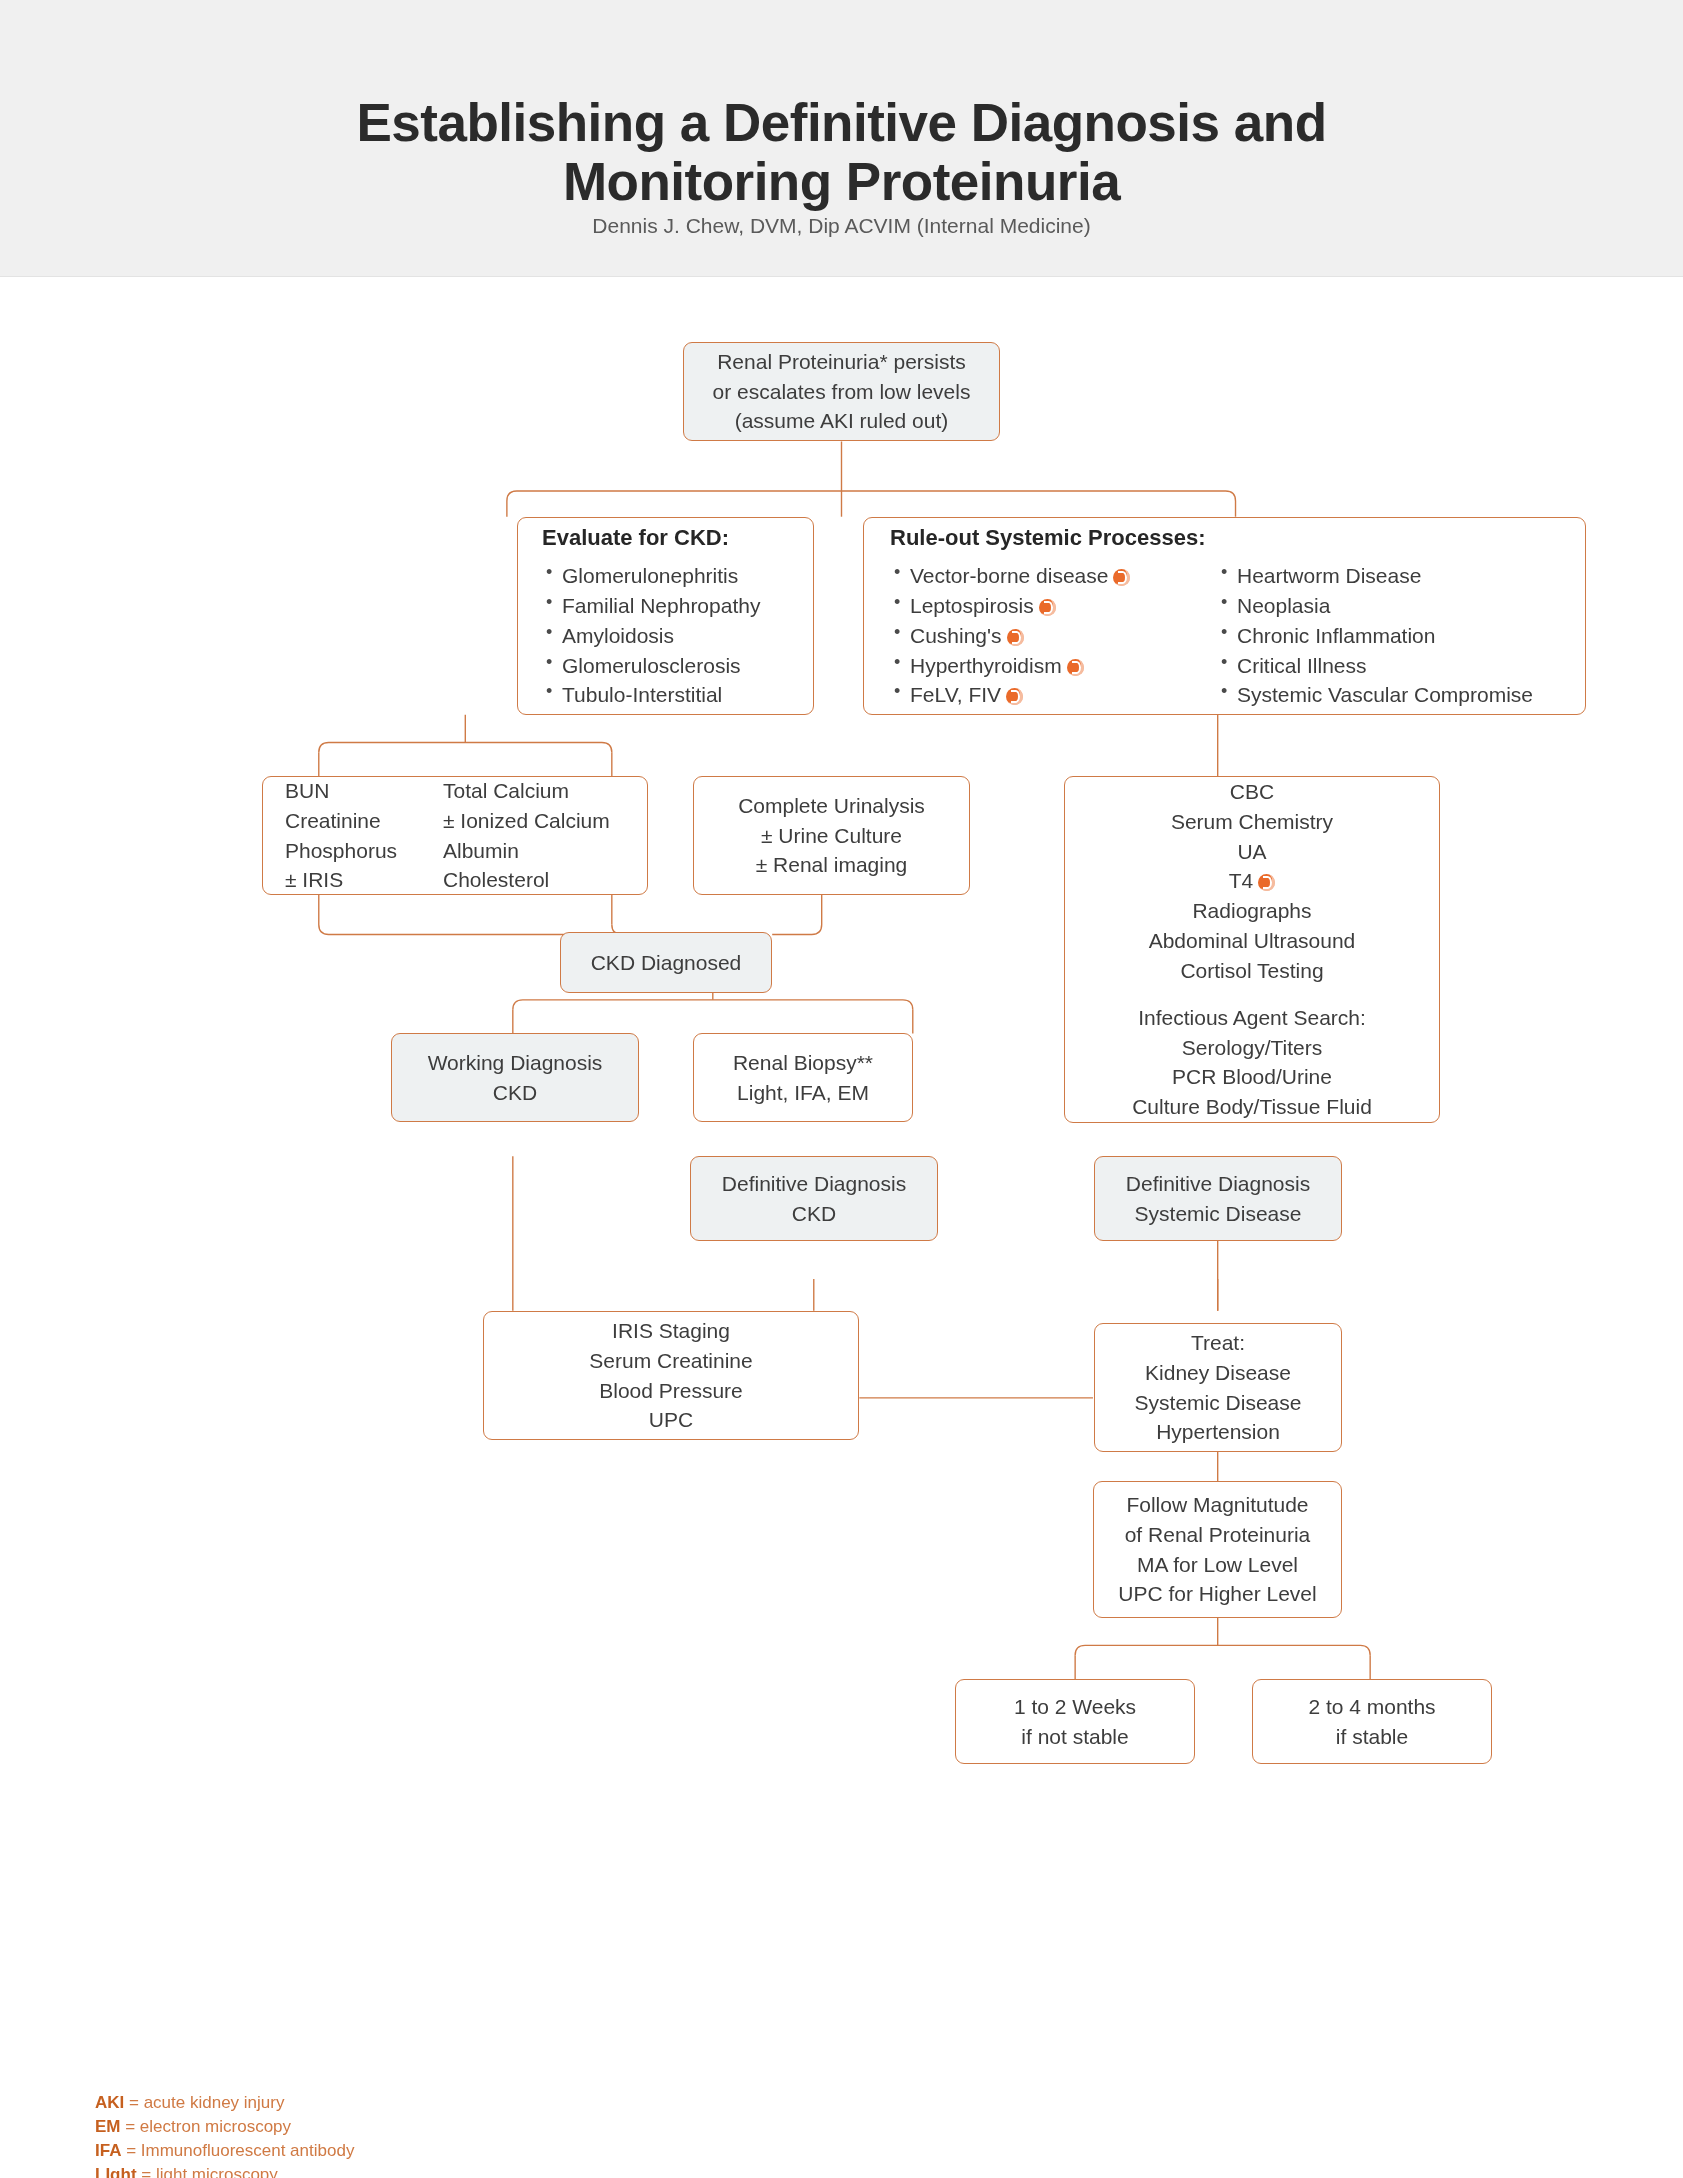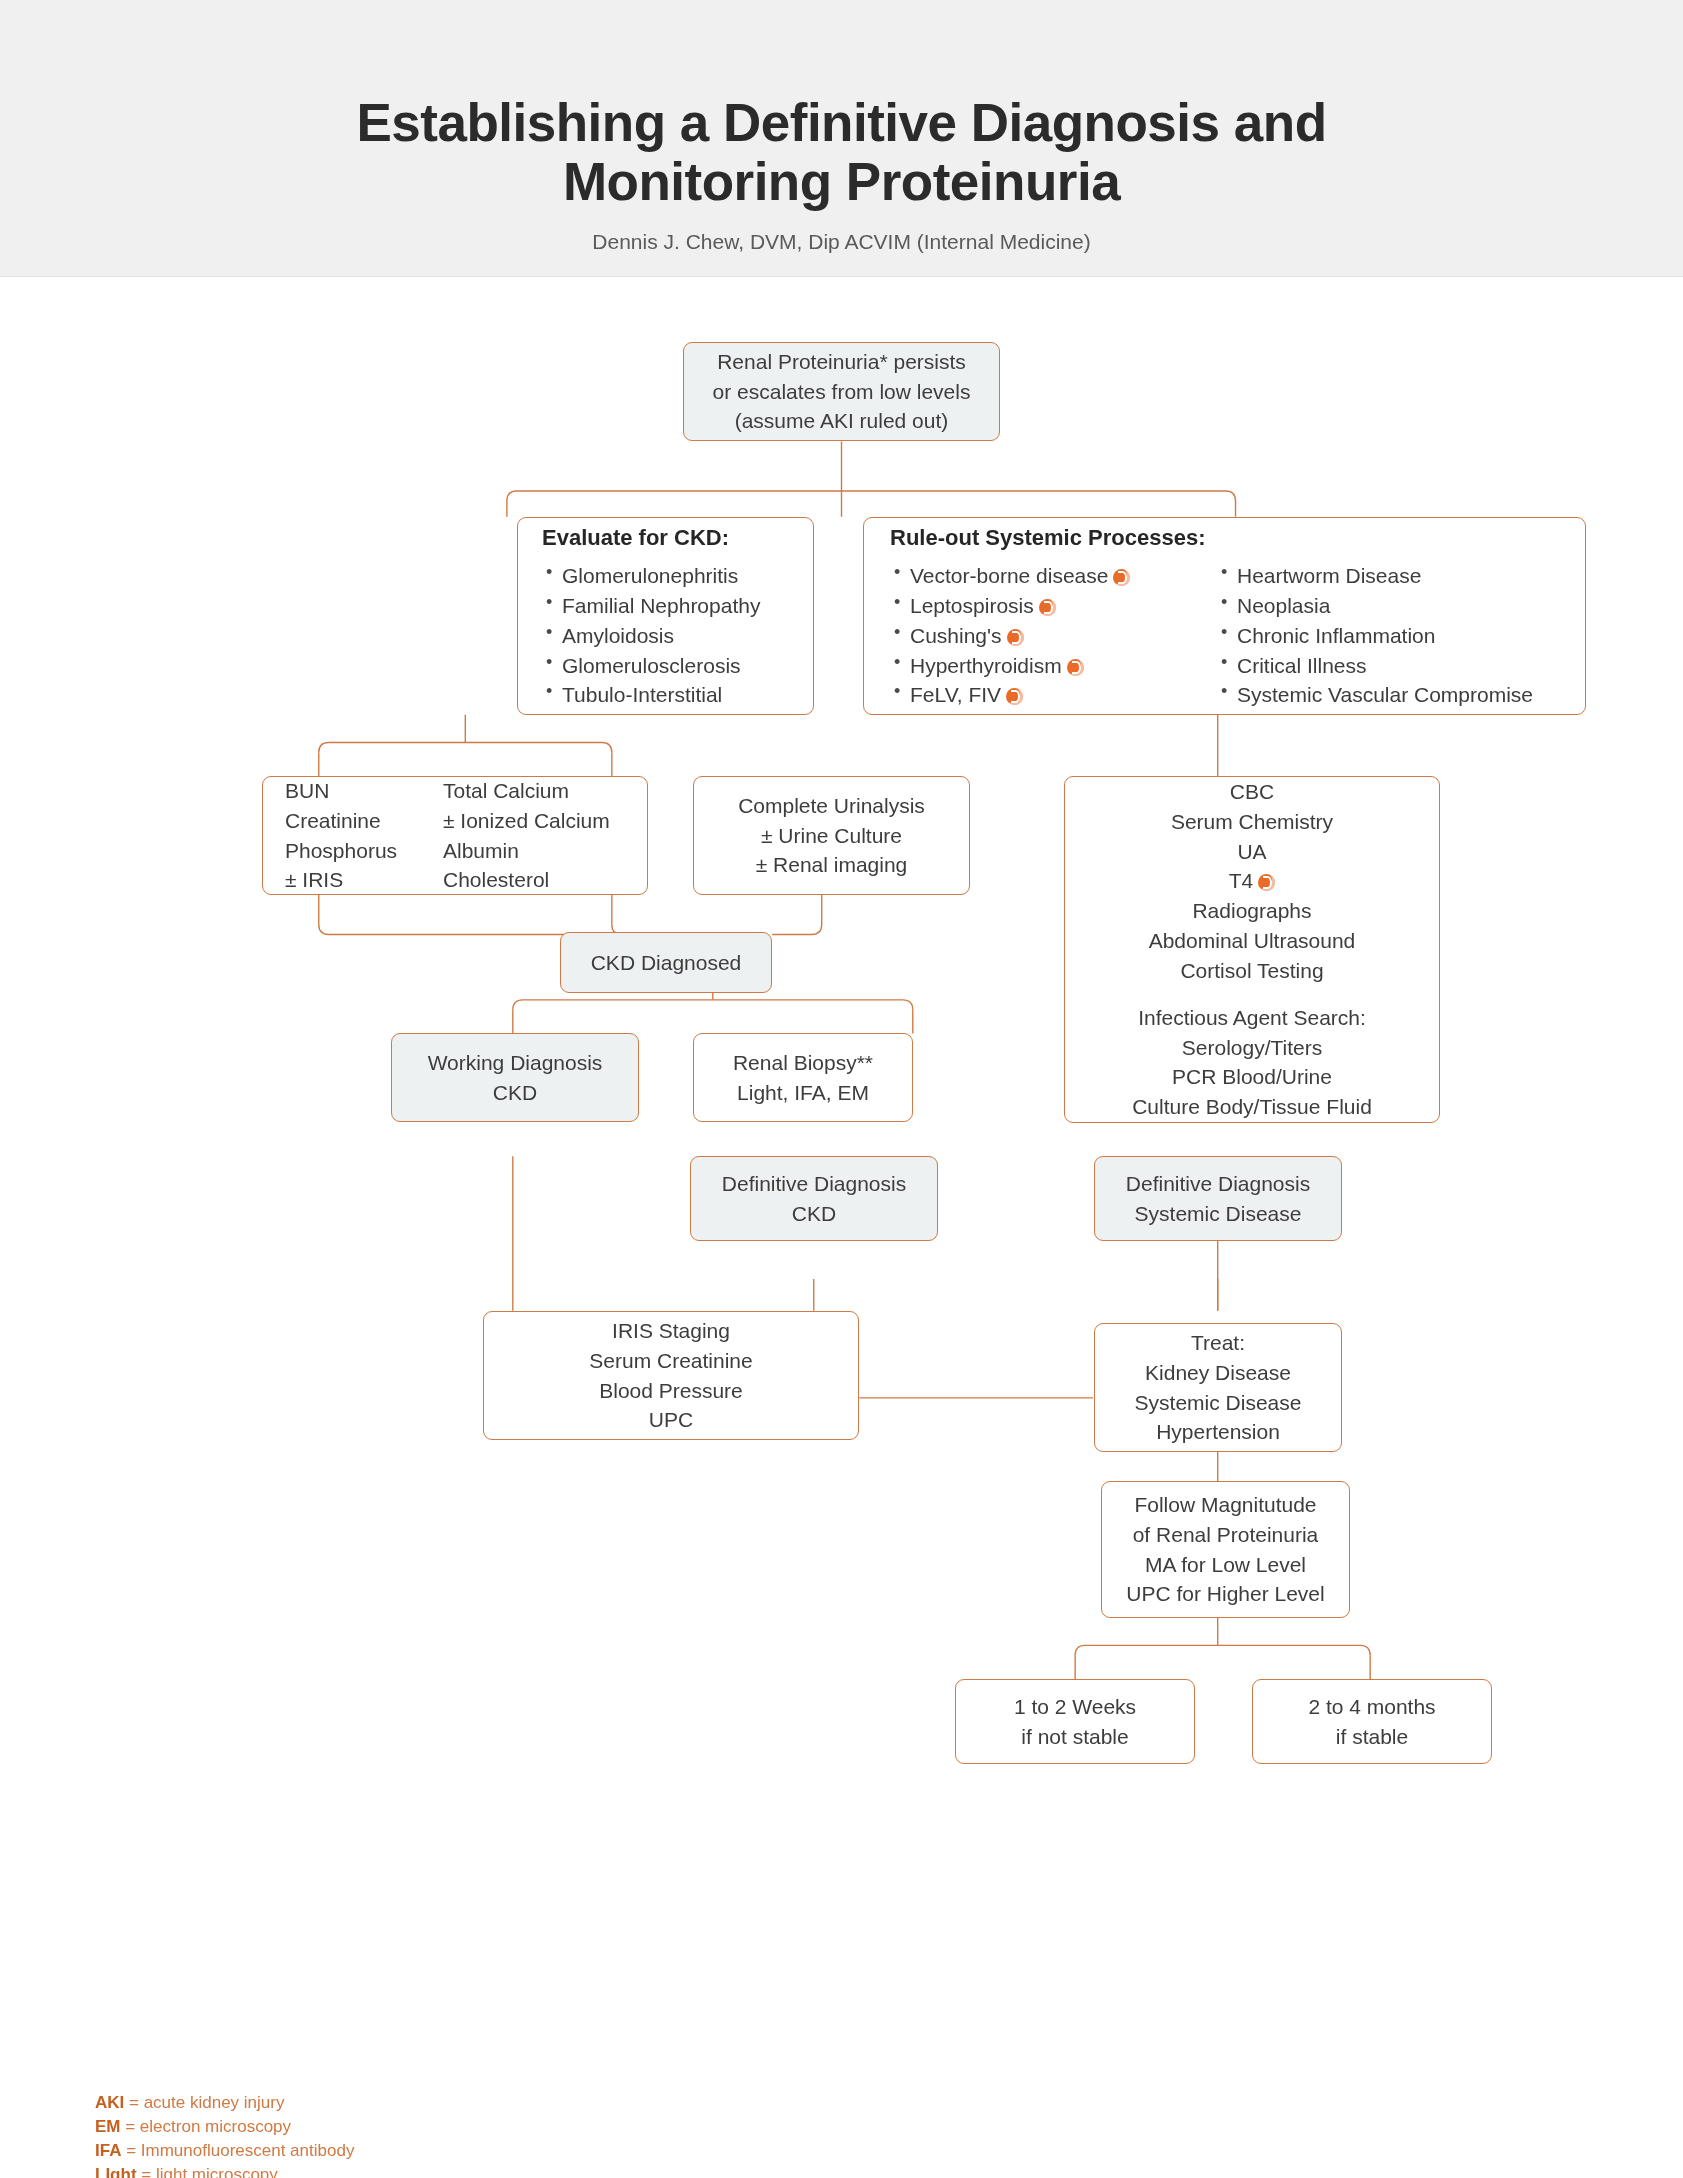--- a/index.html
+++ b/index.html
@@ -19,21 +19,21 @@
   }
   #title{
     position:absolute;left:0;top:61px;width:1683px;
     text-align:center;
     font-size:53px;line-height:1.12;font-weight:700;color:#2b2b2b;
     letter-spacing:-0.5px;
     margin-top:32px;
   }
   #subtitle{
     position:absolute;left:0;top:214px;width:1683px;
-    text-align:center;font-size:21px;color:#5a5a5a;font-weight:400;margin-top:16px;
+    text-align:center;font-size:21px;color:#5a5a5a;font-weight:400;
   }
   
   #canvas{position:absolute;left:0;top:281px;width:1683px;height:1901px;}
   #links{position:absolute;left:0;top:0;width:1683px;height:1901px;}
   .node{
     position:absolute;box-sizing:border-box;
     border:1.4px solid #cf7a46;border-radius:9px;
     background:#ffffff;
     display:flex;flex-direction:column;justify-content:center;
     font-size:21px;line-height:1.42;color:#3d3d3d;
@@ -231,21 +231,21 @@
     <div>UPC</div>
   </div>
 
   <div class="node ctr" style="left:1094px;top:1030px;width:248px;height:129px;margin-top:12px;">
     <div>Treat:</div>
     <div>Kidney Disease</div>
     <div>Systemic Disease</div>
     <div>Hypertension</div>
   </div>
 
-  <div class="node ctr" style="left:1093px;top:1200px;width:249px;height:137px;margin-left:8px;">
+  <div class="node ctr" style="left:1093px;top:1200px;width:249px;height:137px;">
     <div>Follow Magnitutude</div>
     <div>of Renal Proteinuria</div>
     <div>MA for Low Level</div>
     <div>UPC for Higher Level</div>
   </div>
 
   <div class="node ctr" style="left:955px;top:1398px;width:240px;height:85px;">
     <div>1 to 2 Weeks</div>
     <div>if not stable</div>
   </div>

